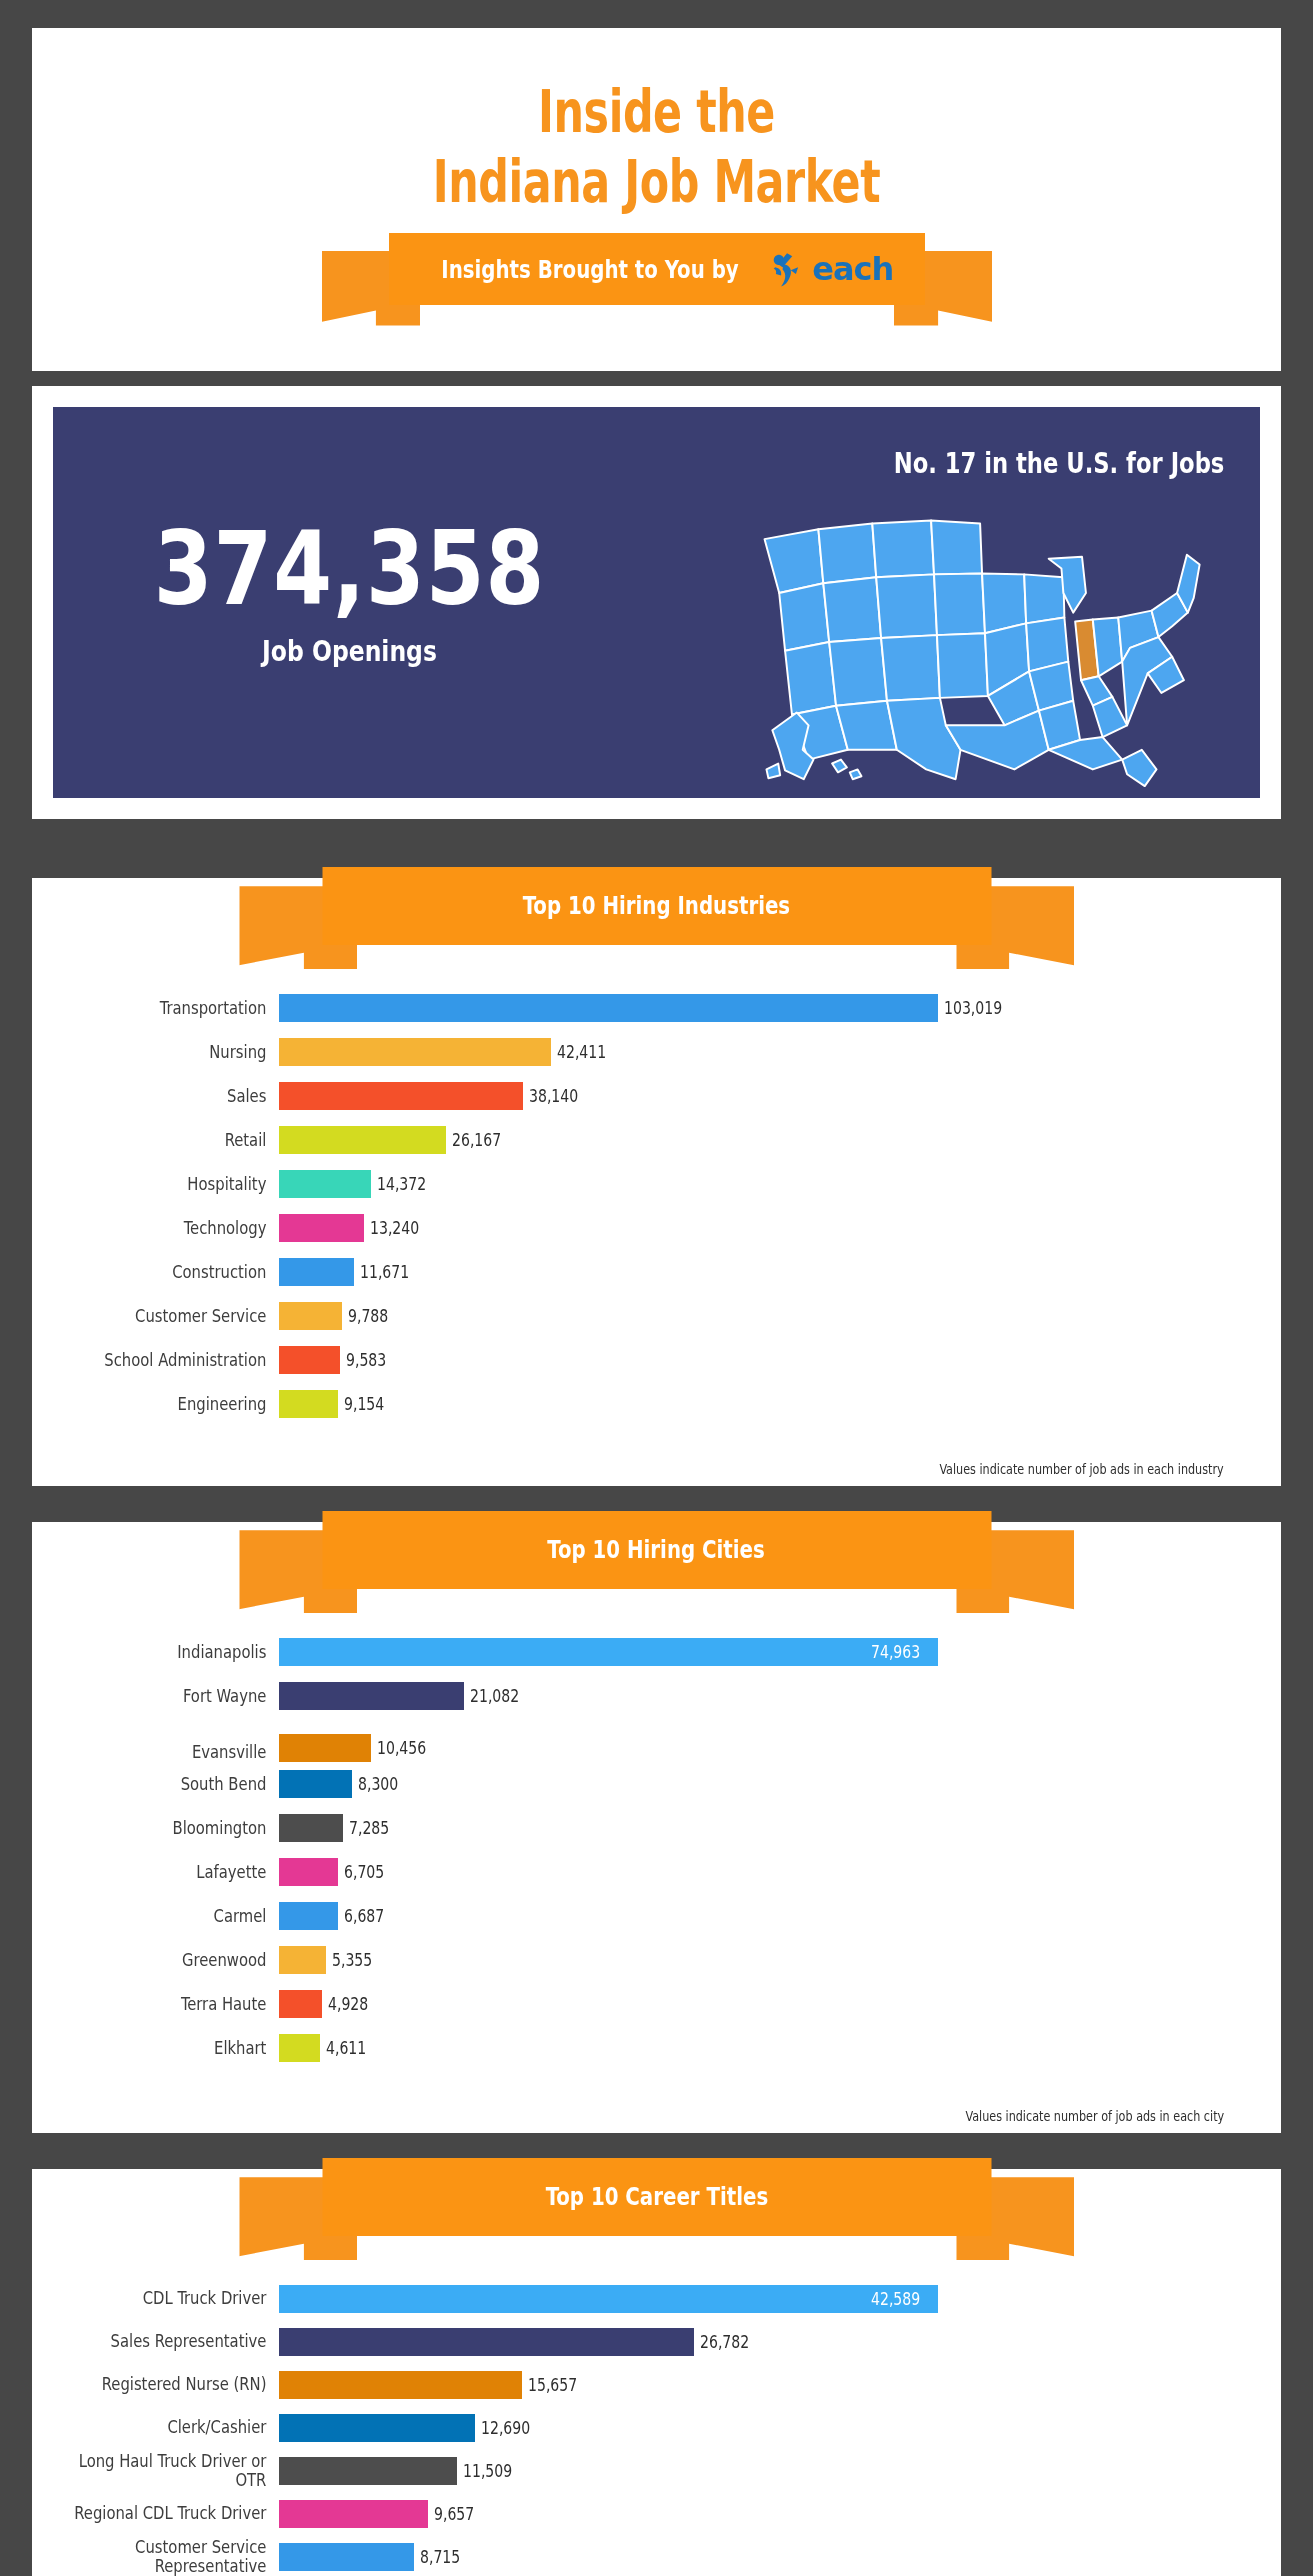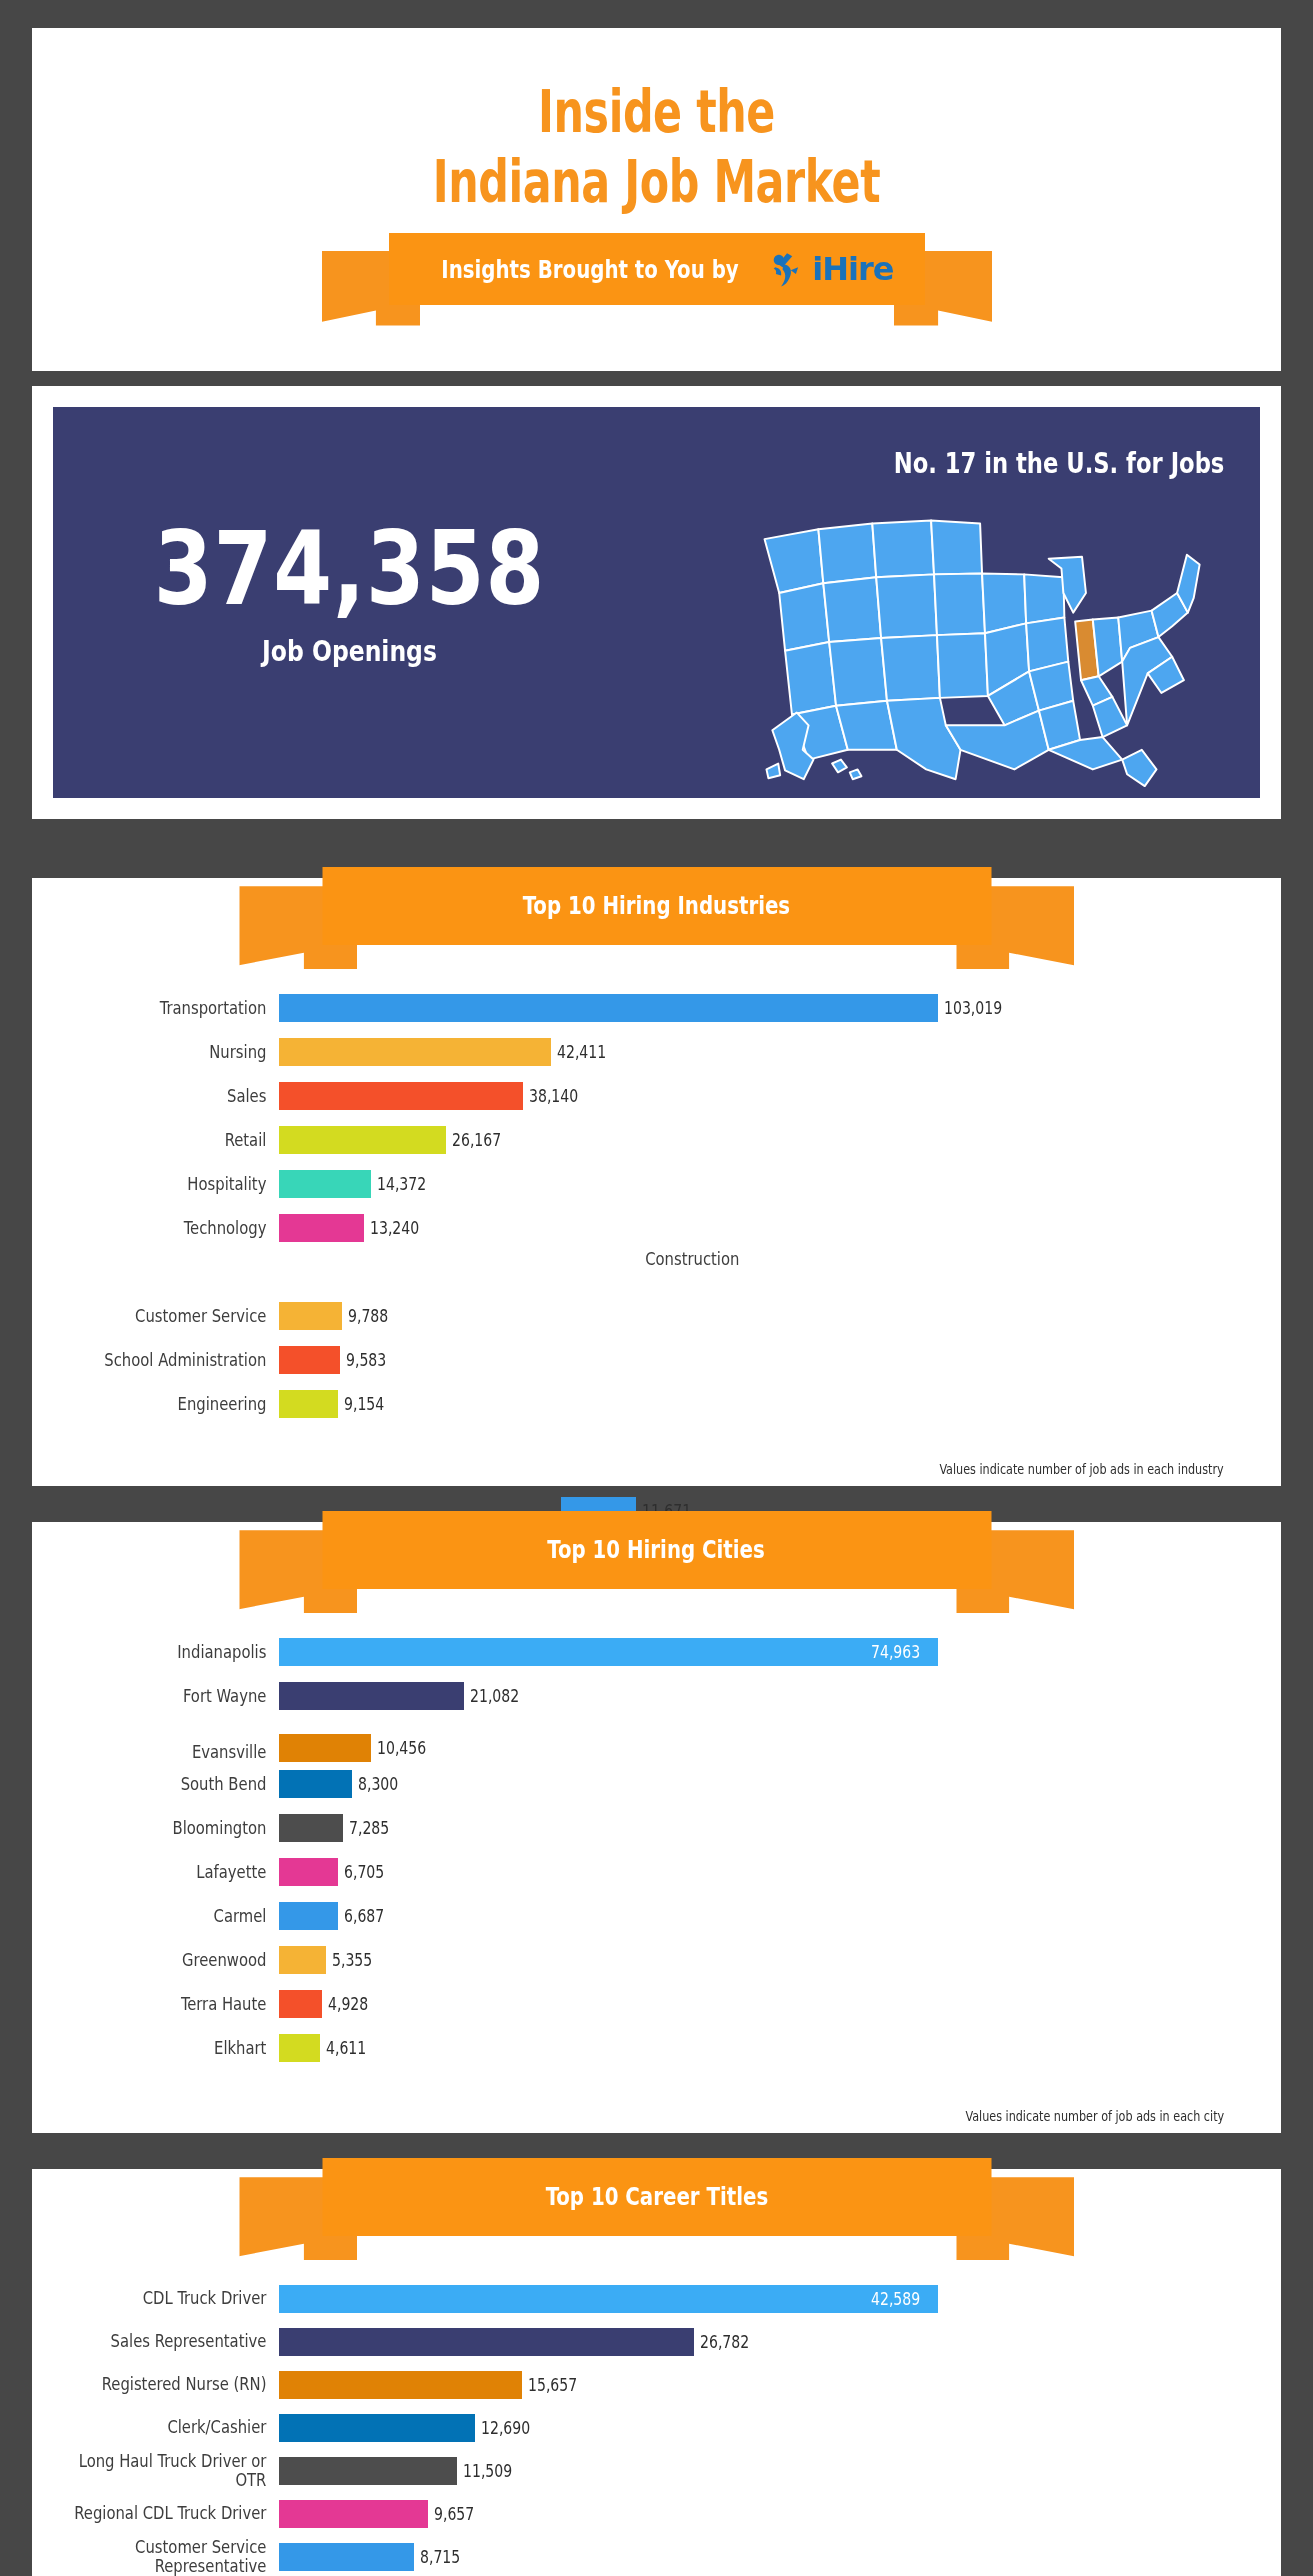--- a/index.html
+++ b/index.html
@@ -231,21 +231,21 @@
         <span class="logo-ihire">
           <span class="logo-mark">
             <svg viewBox="0 0 100 100" width="37" height="37" aria-hidden="true">
               <circle cx="24" cy="24" r="14" fill="#1A72BA"></circle>
               <path d="M46 6 L60 14 L34 44 L22 36 Z" fill="#1A72BA"></path>
               <path d="M36 36 C56 38 62 56 52 74 C48 84 40 92 30 96 C42 80 46 62 34 50 Z" fill="#1A72BA"></path>
               <path d="M14 44 C26 46 32 54 30 66 L16 62 C18 56 16 50 10 48 Z" fill="#1A72BA"></path>
               <path d="M56 52 L76 44 L70 62 Z" fill="#1A72BA"></path>
             </svg>
           </span>
-          <span class="logo-word">iHire</span>
+          <span class="logo-word">each</span>
         </span>
       </div>
     </div>
   </div>
 
   <div class="card" id="stats-card">
     <div class="stats-inner">
       <div class="rank-label">No. 17 in the U.S. for Jobs</div>
       <div class="big-number">374,358</div>
       <div class="big-number-label">Job Openings</div>
@@ -363,21 +363,21 @@
         </div>
         <div class="bar-row" style="height: 44px;">
           <div class="bar-label">
             <div>Technology</div>
           </div>
           <div class="bar-track">
             <div class="bar" style="width: 85px; height: 28px; background: rgb(228, 56, 148);"></div>
             <span class="bar-value">13,240</span>
           </div>
         </div>
-        <div class="bar-row" style="height: 44px; flex-direction: column;">
+        <div class="bar-row" style="height: 44px;">
           <div class="bar-label">
             <div>Construction</div>
           </div>
           <div class="bar-track">
             <div class="bar" style="width: 75px; height: 28px; background: rgb(52, 152, 232);"></div>
             <span class="bar-value">11,671</span>
           </div>
         </div>
         <div class="bar-row" style="height: 44px;">
           <div class="bar-label">

